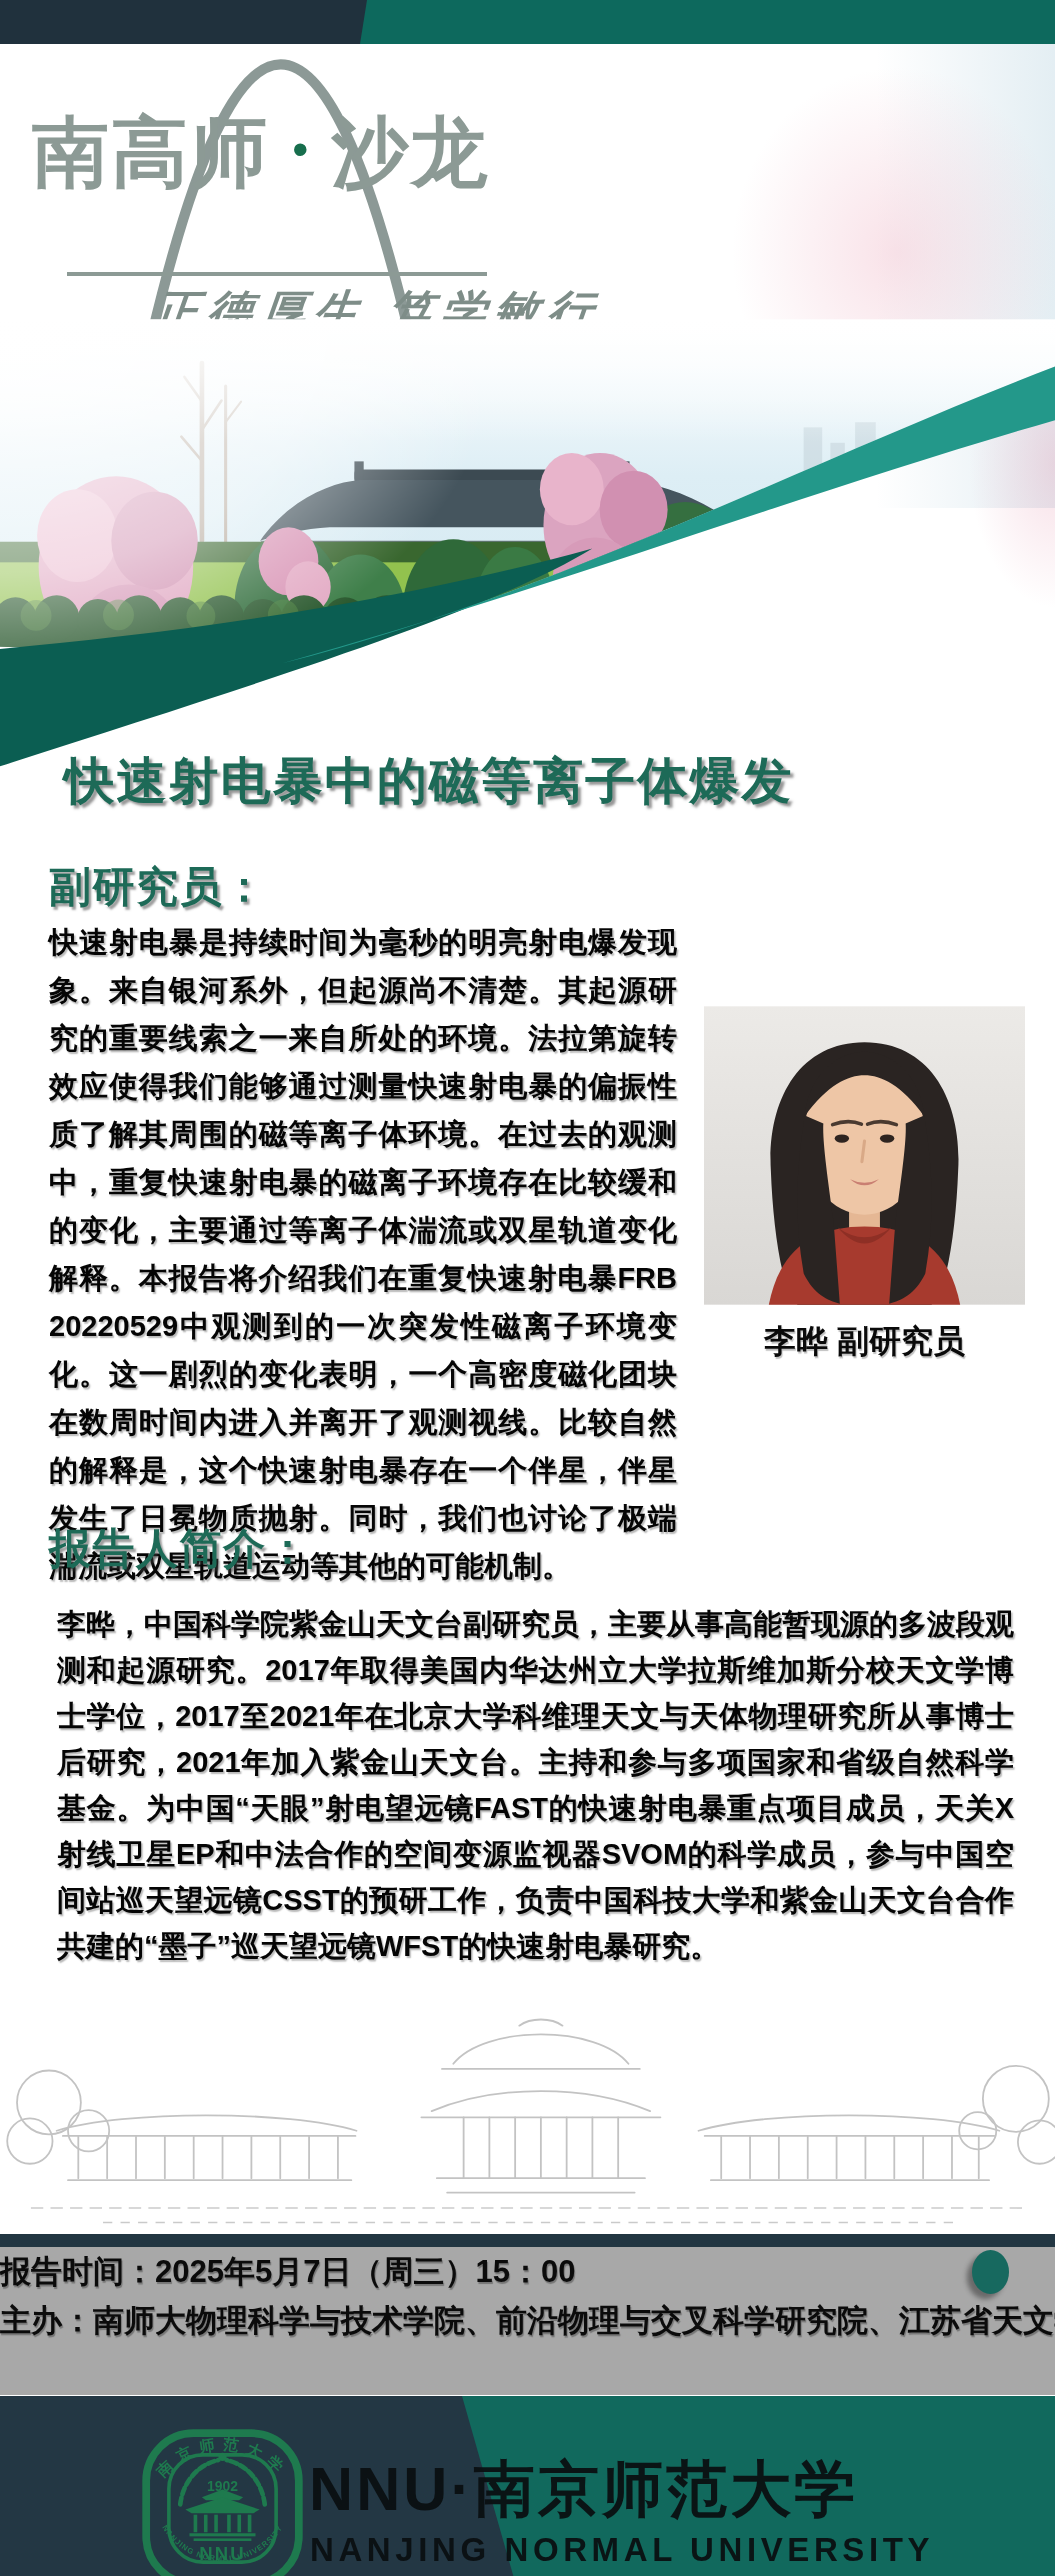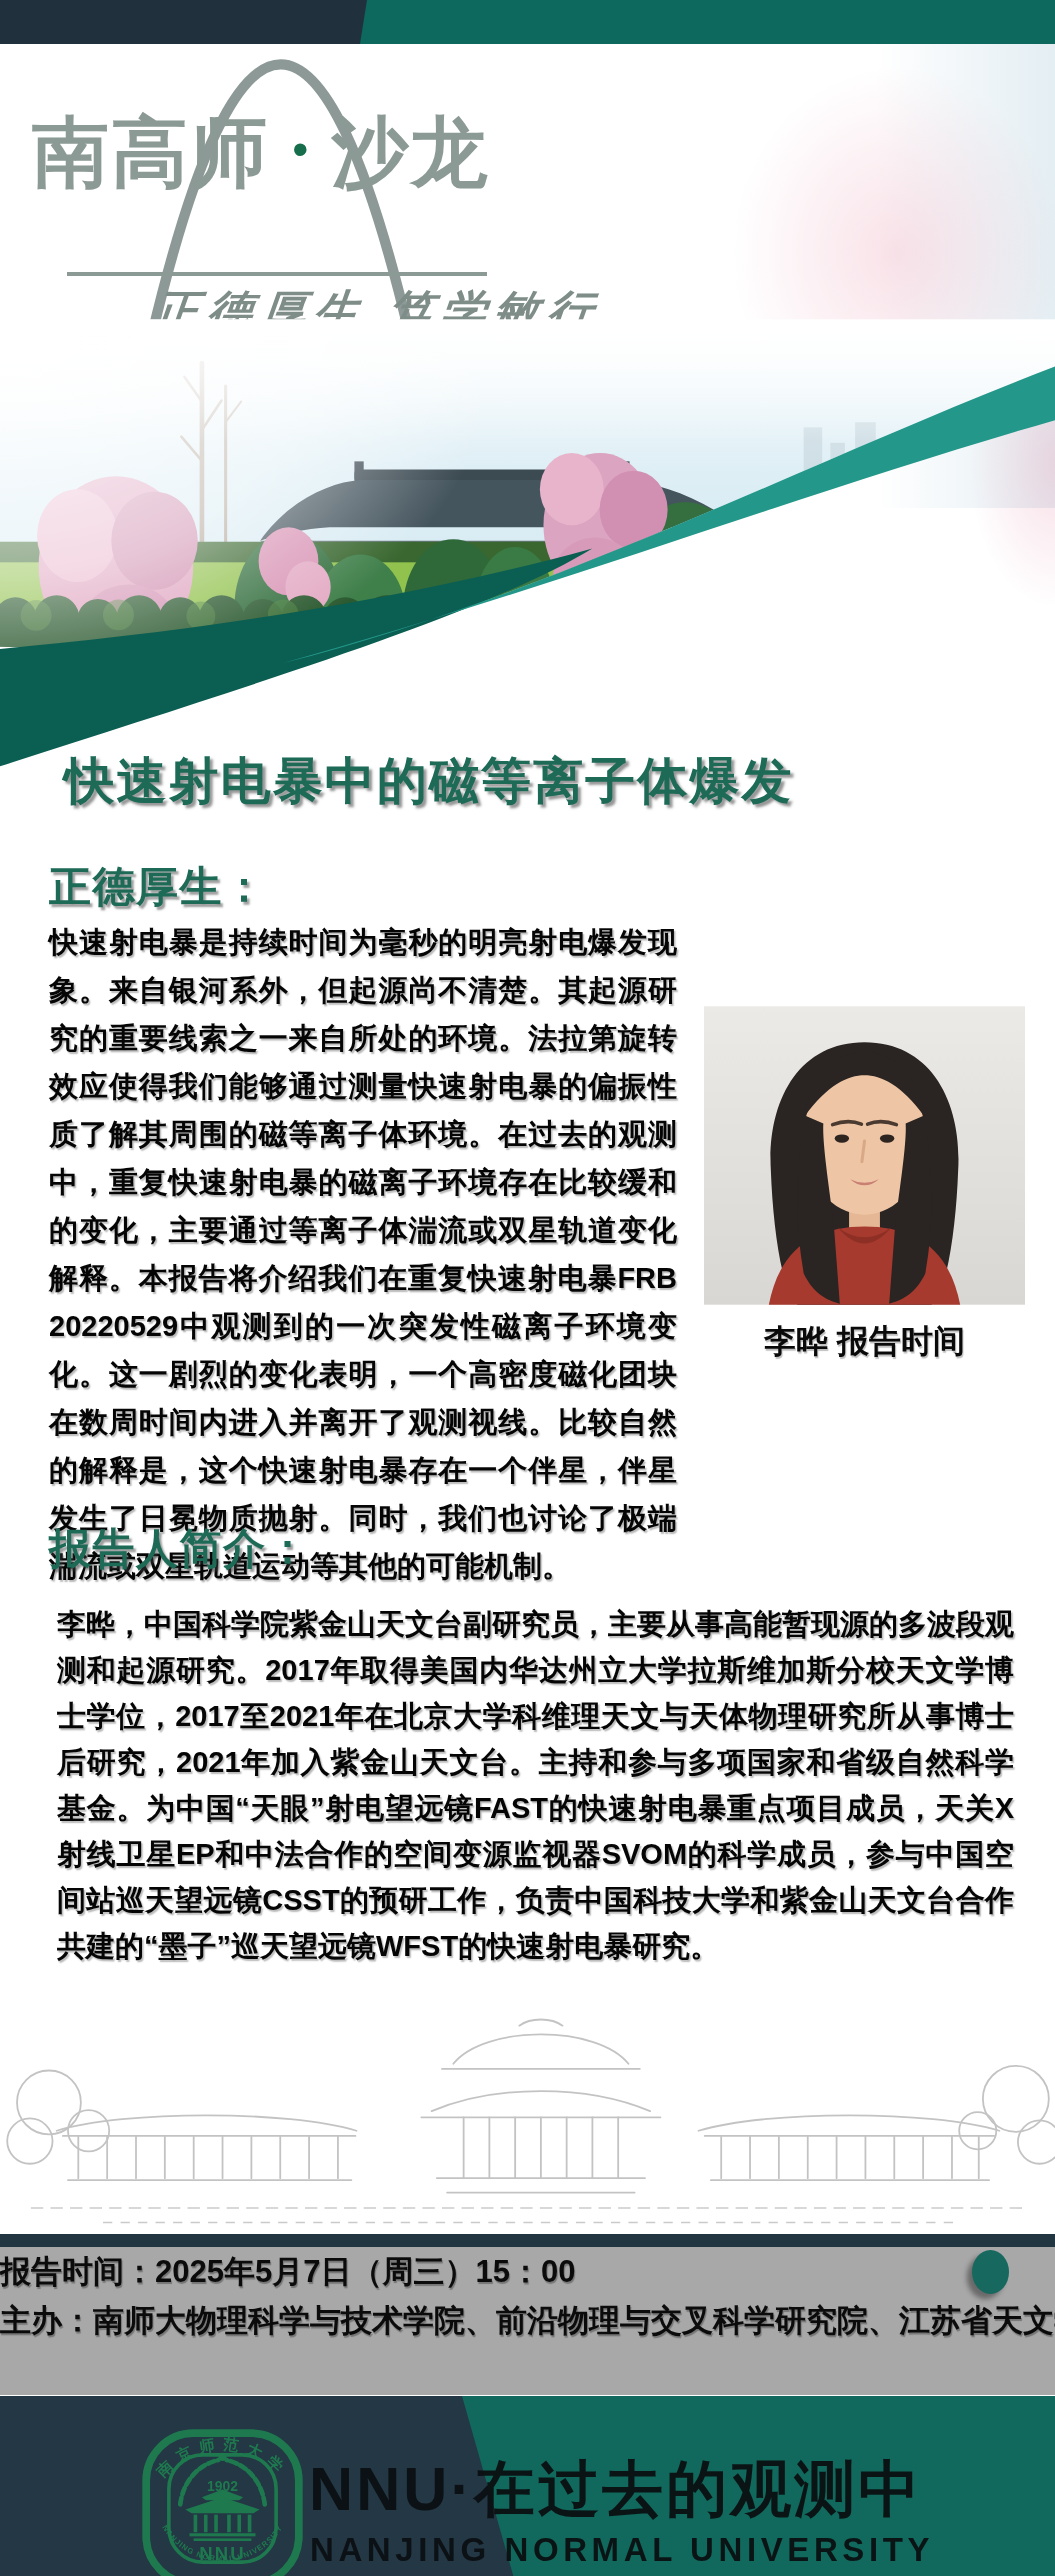--- a/index.html
+++ b/index.html
@@ -241,21 +241,21 @@
       <rect x="0" y="0" width="2048" height="240" fill="url(#fadeTop)"></rect>
       <rect x="0" y="0" width="980" height="760" fill="url(#washTL)"></rect>
     </g>
 
     <path d="M0,640 C330,610 750,555 1150,445 C940,572 520,700 0,868 Z" fill="#0b5e52"></path>
     <path d="M2048,92 C1560,280 1060,540 548,668 C1080,520 1580,330 2048,196 Z" fill="#23988a"></path>
   </svg>
 
   <div class="abs talk-title">快速射电暴中的磁等离子体爆发</div>
 
-  <div class="abs section-heading h-abstract">正德厚生：</div>
+  <div class="abs section-heading h-abstract">副研究员：</div>
   <div class="abs body-text abstract-text">快速射电暴是持续时间为毫秒的明亮射电爆发现象。来自银河系外，但起源尚不清楚。其起源研究的重要线索之一来自所处的环境。法拉第旋转效应使得我们能够通过测量快速射电暴的偏振性质了解其周围的磁等离子体环境。在过去的观测中，重复快速射电暴的磁离子环境存在比较缓和的变化，主要通过等离子体湍流或双星轨道变化解释。本报告将介绍我们在重复快速射电暴FRB 20220529中观测到的一次突发性磁离子环境变化。这一剧烈的变化表明，一个高密度磁化团块在数周时间内进入并离开了观测视线。比较自然的解释是，这个快速射电暴存在一个伴星，伴星发生了日冕物质抛射。同时，我们也讨论了极端湍流或双星轨道运动等其他的可能机制。</div>
 
   <svg class="abs portrait" viewBox="0 0 624 580">
     <defs>
       <linearGradient id="pbg" x1="0" y1="0" x2="0" y2="1">
         <stop offset="0" stop-color="#eceae7"></stop>
           <stop offset="1" stop-color="#d9d7d4"></stop>
       </linearGradient>
     </defs>
     <rect width="624" height="580" fill="url(#pbg)"></rect>
@@ -267,21 +267,21 @@
     <path d="M318,229 Q344,219 374,230" stroke="#4a3a30" stroke-width="7" fill="none" stroke-linecap="round"></path>
     <ellipse cx="268" cy="257" rx="14" ry="8" fill="#2e2420"></ellipse>
     <ellipse cx="356" cy="257" rx="14" ry="8" fill="#2e2420"></ellipse>
     <path d="M312,262 L307,302" stroke="#d9a987" stroke-width="6" fill="none" stroke-linecap="round"></path>
     <path d="M284,336 Q312,350 340,336 Q312,360 284,336" fill="#c97f72"></path>
     <path d="M312,428 C218,428 148,468 126,580 L498,580 C476,468 406,428 312,428 Z" fill="#a73a2e"></path>
     <path d="M260,430 Q312,468 364,430 Q312,492 260,430" fill="#8e2f25"></path>
     <path d="M196,212 C178,320 176,420 194,520 C214,560 240,572 264,578 L252,420 C240,330 230,262 232,228 Z" fill="#2a2422"></path>
     <path d="M428,212 C446,320 448,420 430,520 C410,560 384,572 360,578 L372,420 C384,330 394,262 392,228 Z" fill="#2a2422"></path>
   </svg>
-  <div class="abs speaker-caption">李晔 报告时间</div>
+  <div class="abs speaker-caption">李晔 副研究员</div>
 
   <div class="abs section-heading h-bio">报告人简介：</div>
   <div class="abs body-text bio-text">李晔，中国科学院紫金山天文台副研究员，主要从事高能暂现源的多波段观测和起源研究。2017年取得美国内华达州立大学拉斯维加斯分校天文学博士学位，2017至2021年在北京大学科维理天文与天体物理研究所从事博士后研究，2021年加入紫金山天文台。主持和参与多项国家和省级自然科学基金。为中国“天眼”射电望远镜FAST的快速射电暴重点项目成员，天关X射线卫星EP和中法合作的空间变源监视器SVOM的科学成员，参与中国空间站巡天望远镜CSST的预研工作，负责中国科技大学和紫金山天文台合作共建的“墨子”巡天望远镜WFST的快速射电暴研究。</div>
 
   <svg class="abs sketch" viewBox="0 0 2048 500">
     <g stroke="#bdbdbd" stroke-width="3.5" fill="none" stroke-linecap="round" opacity=".9">
       <path d="M880,170 C940,94 1160,94 1220,170"></path>
       <path d="M858,180 H1242"></path>
       <path d="M1008,96 C1030,80 1070,80 1092,96"></path>
       <path d="M838,262 C960,210 1140,210 1262,262"></path>
@@ -353,18 +353,18 @@
         <rect x="144" y="168" width="7" height="34"></rect>
           <rect x="169" y="168" width="7" height="34"></rect>
         <rect x="189" y="168" width="7" height="34"></rect>
           <rect x="209" y="168" width="7" height="34"></rect>
         <rect x="96" y="204" width="128" height="6"></rect>
           <rect x="104" y="214" width="112" height="5"></rect>
       </g>
       <text x="160" y="256" text-anchor="middle" font-size="36" font-weight="800" fill="#1e7a4e" letter-spacing="4">NNU</text>
     </svg>
 
-    <div class="logotype">NNU·在过去的观测中</div>
+    <div class="logotype">NNU·南京师范大学</div>
     <div class="univ-en">NANJING NORMAL UNIVERSITY</div>
   </div>
 
 </div>
 
 
 </body></html>

